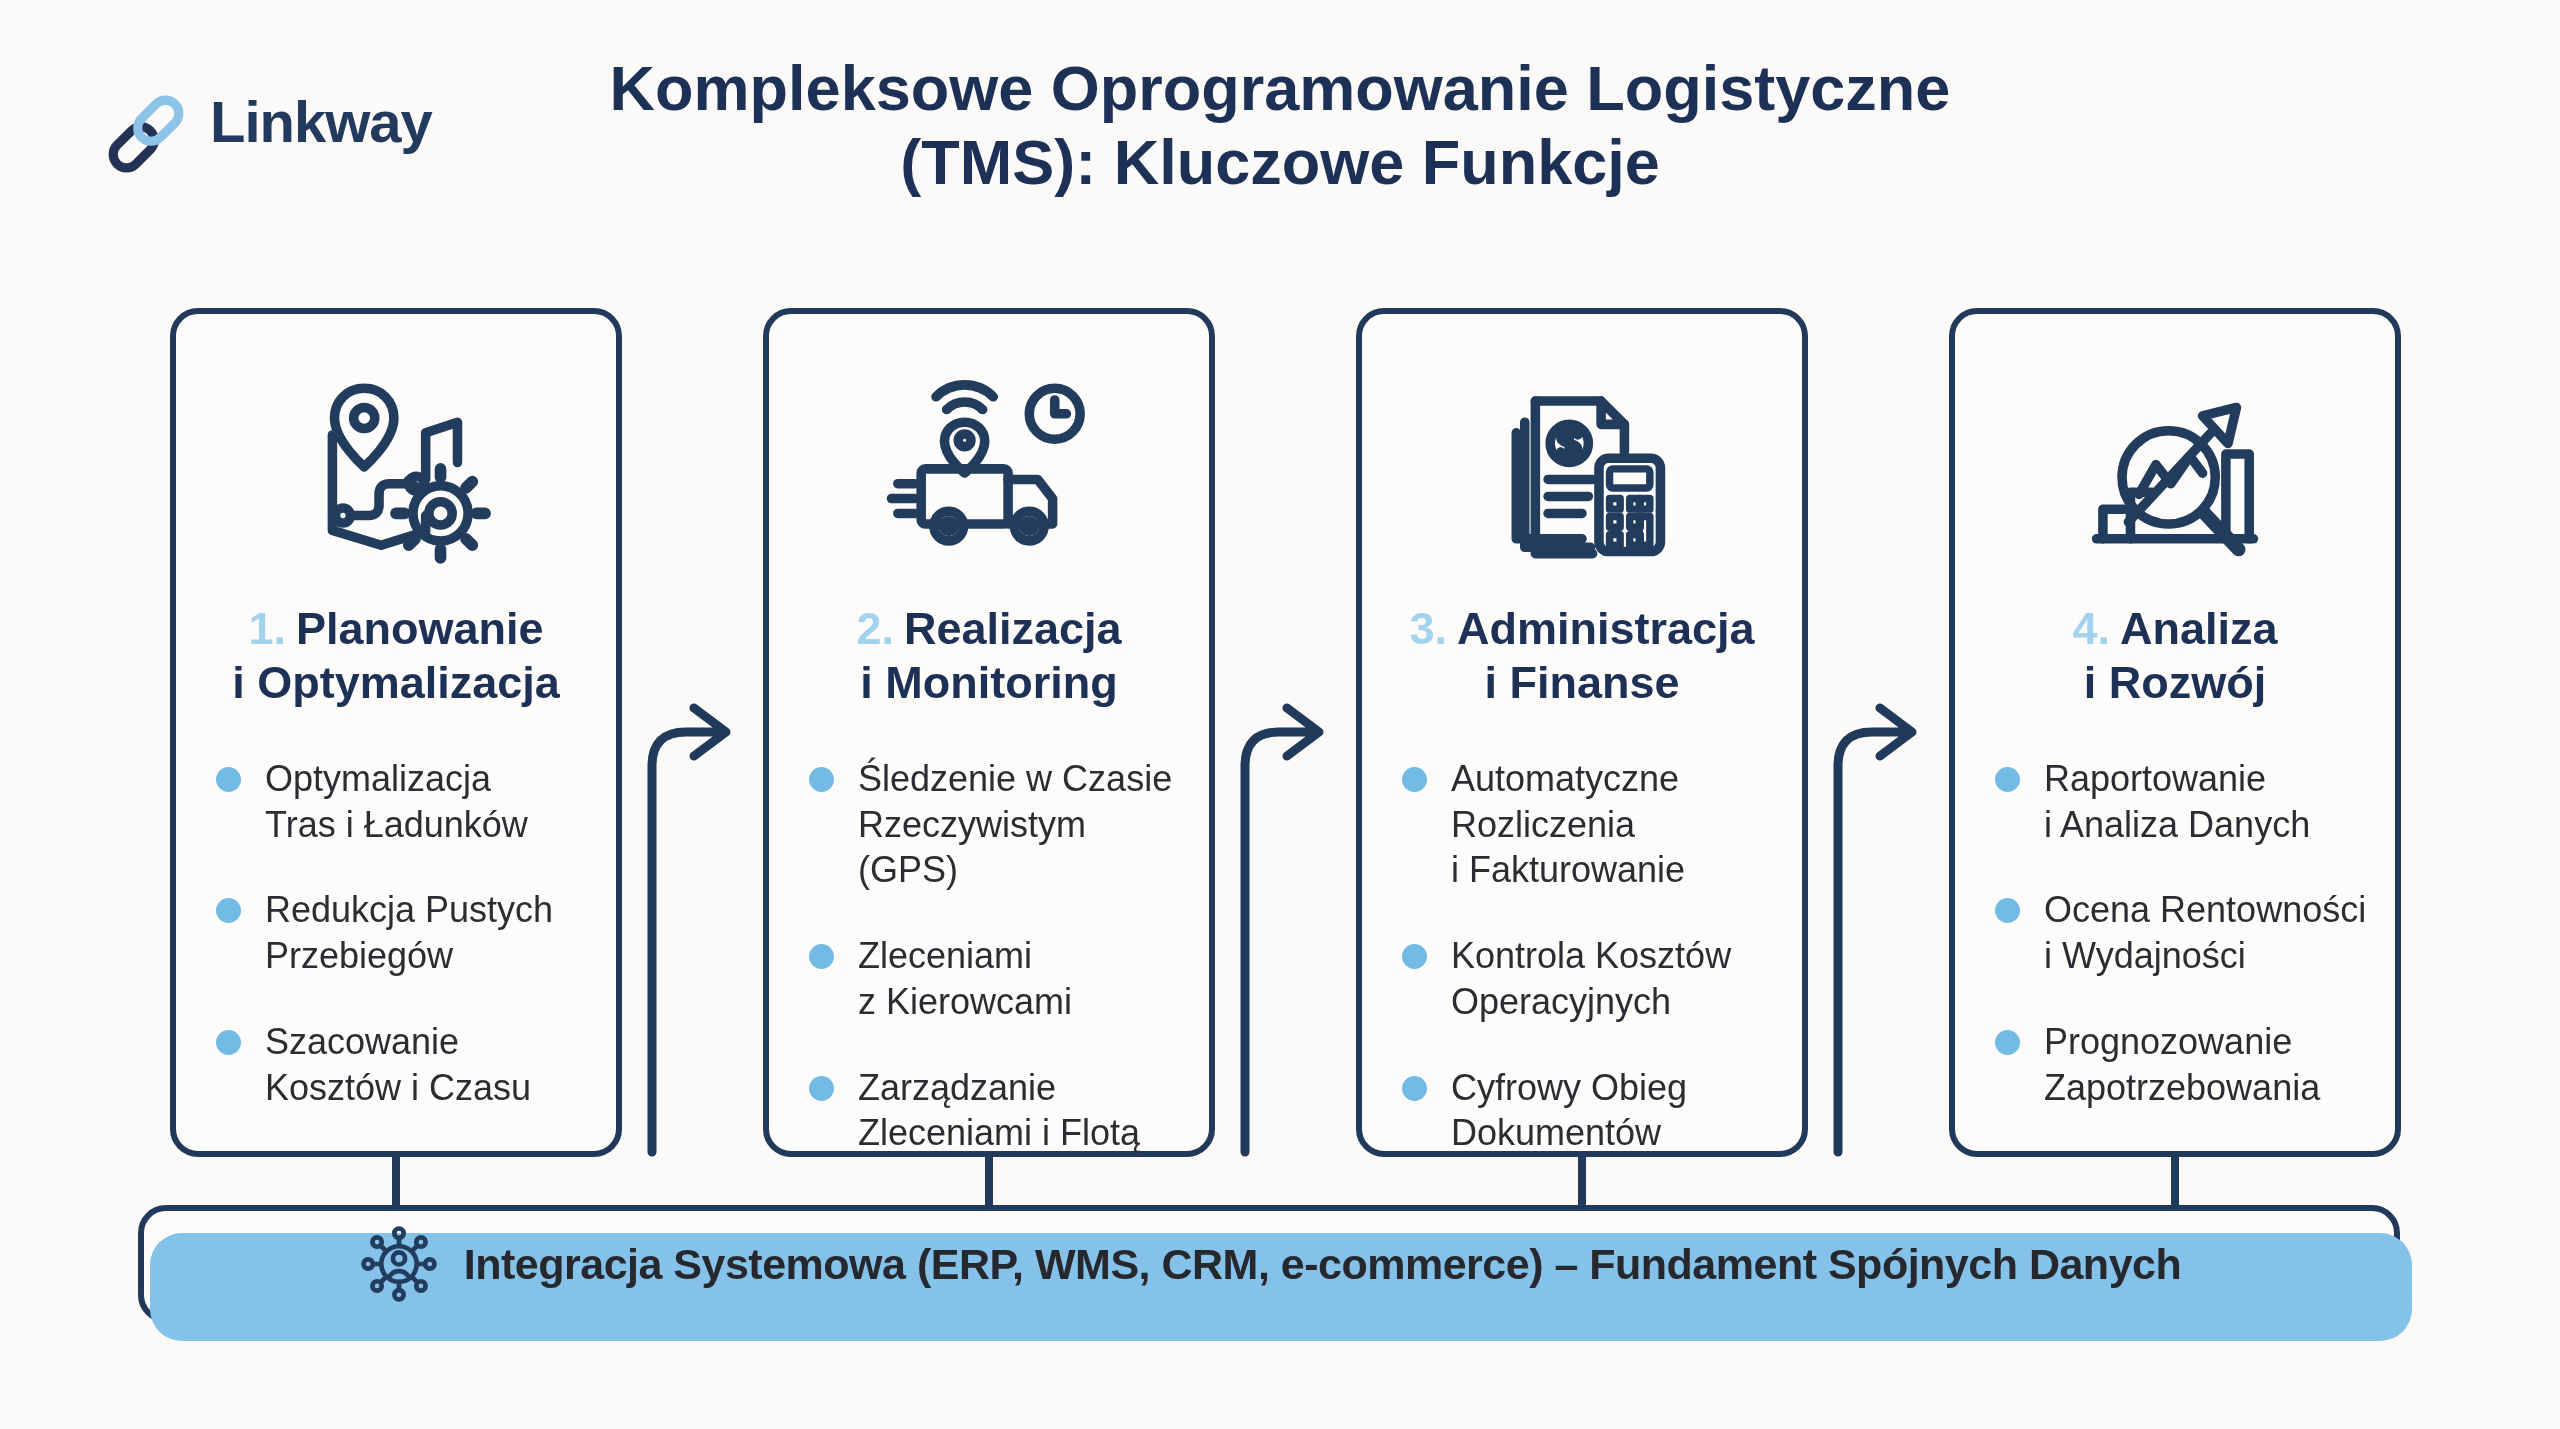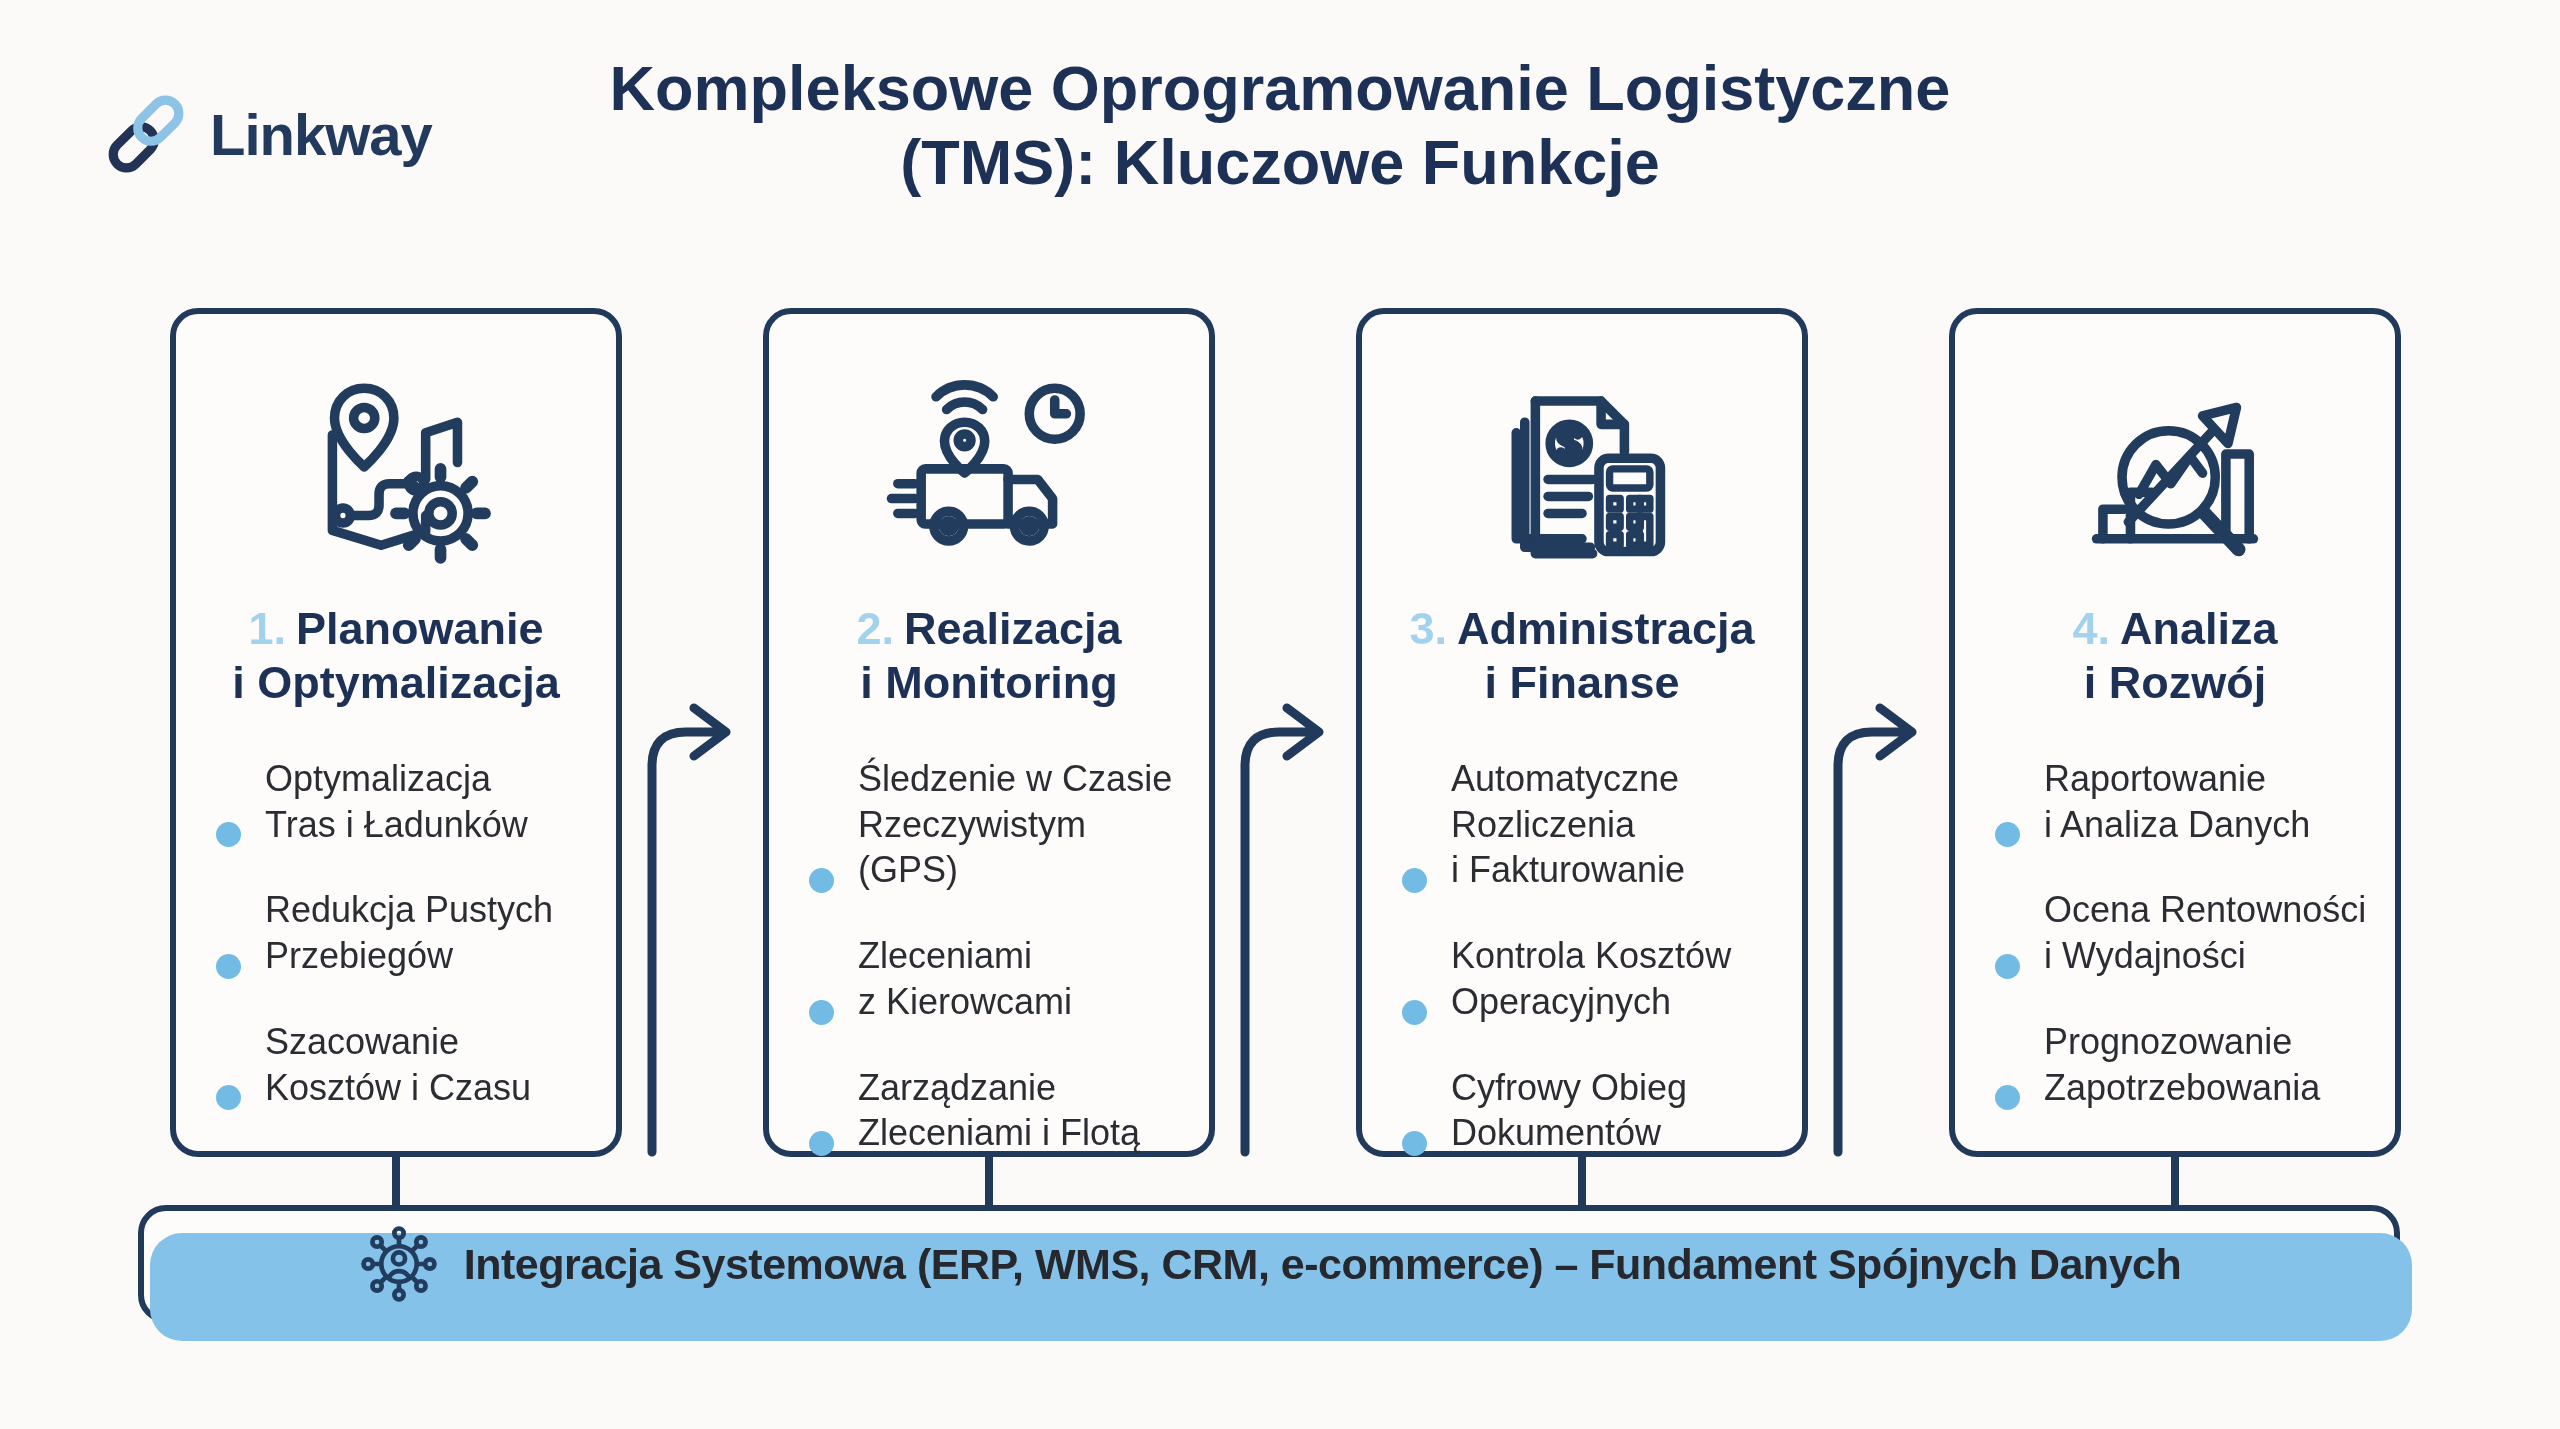--- a/index.html
+++ b/index.html
@@ -9,21 +9,21 @@
     --dotblue:#72bbe5;
     --txt:#2b2d33;
     --bg:#fbfaf8;
     --cardbg:#fdfcfb;
   }
   *{box-sizing:border-box;}
   body{margin:0;background:#e8e8e8;font-family:"Liberation Sans","DejaVu Sans",sans-serif;}
   .canvas{position:relative;width:2560px;height:1429px;background:var(--bg);overflow:hidden;}
 
   
-  .logo{position:absolute;left:100px;top:88px;display:flex;align-items:center;gap:18px;}
+  .logo{position:absolute;left:100px;top:88px;display:flex;align-items:flex-start;gap:18px;}
   .logo svg{width:92px;height:92px;}
   .logo-text{font-size:58px;font-weight:bold;color:#223a5e;letter-spacing:-1px;}
 
   .title{position:absolute;top:52px;left:50%;transform:translateX(-50%);width:1700px;
          text-align:center;font-size:63px;line-height:1.17;font-weight:bold;color:#1d3156;}
 
   
   .cards-row{position:absolute;left:170px;top:308px;display:flex;gap:141px;}
   .card{position:relative;width:452px;height:849px;background:var(--cardbg);
         border:6px solid var(--navy);border-radius:28px;}
@@ -40,21 +40,21 @@
   .card-icon{height:214px;margin-top:50px;display:flex;align-items:center;justify-content:center;}
   .card-icon svg{width:212px;height:212px;}
   .icon-stroke{fill:none;stroke:#223c5e;stroke-width:9;stroke-linecap:round;stroke-linejoin:round;}
 
   .card h2{margin:24px 14px 0;text-align:center;font-size:45px;line-height:1.2;
            font-weight:bold;color:#1d3156;}
   .num{color:var(--numblue);margin-right:10px;}
 
   .card ul{margin:46px 0 0;padding:0 26px 0 40px;list-style:none;
            display:flex;flex-direction:column;gap:40px;}
-  .card li{display:flex;align-items:flex-end;gap:24px;font-size:36px;line-height:1.27;color:var(--txt);}
+  .card li{display:flex;align-items:flex-start;gap:24px;font-size:36px;line-height:1.27;color:var(--txt);}
   .dot{flex:none;width:25px;height:25px;border-radius:50%;background:var(--dotblue);margin-top:11px;}
   .bullet-text{white-space:pre-line;}
 
   
   .drop{position:absolute;left:50%;transform:translateX(-50%);bottom:-70px;width:8px;height:70px;
         background:var(--navy);z-index:1;}
 
   
   .flow-arrow{position:absolute;top:700px;width:120px;height:462px;z-index:2;}
   .flow-arrow svg{width:100%;height:100%;}

